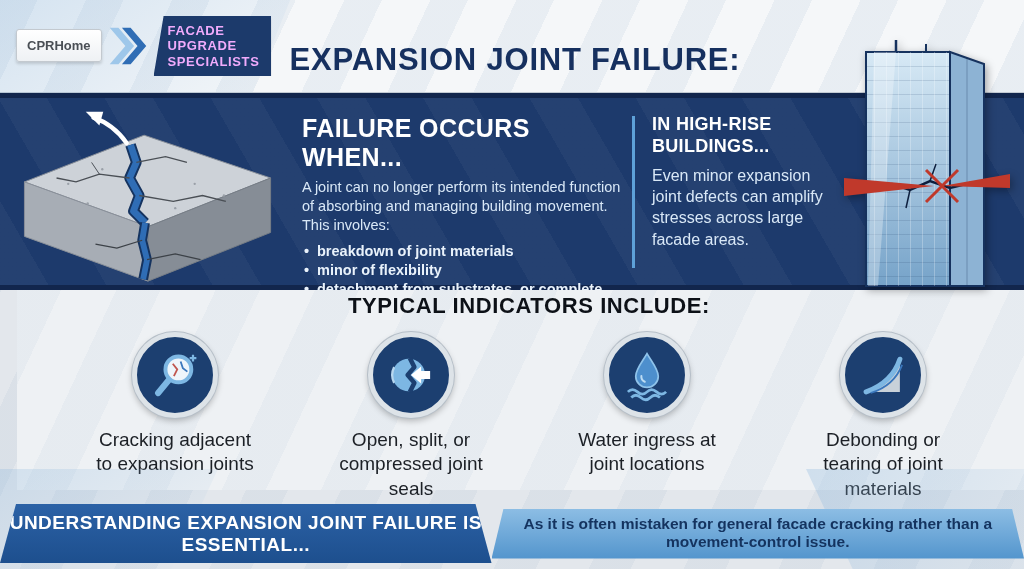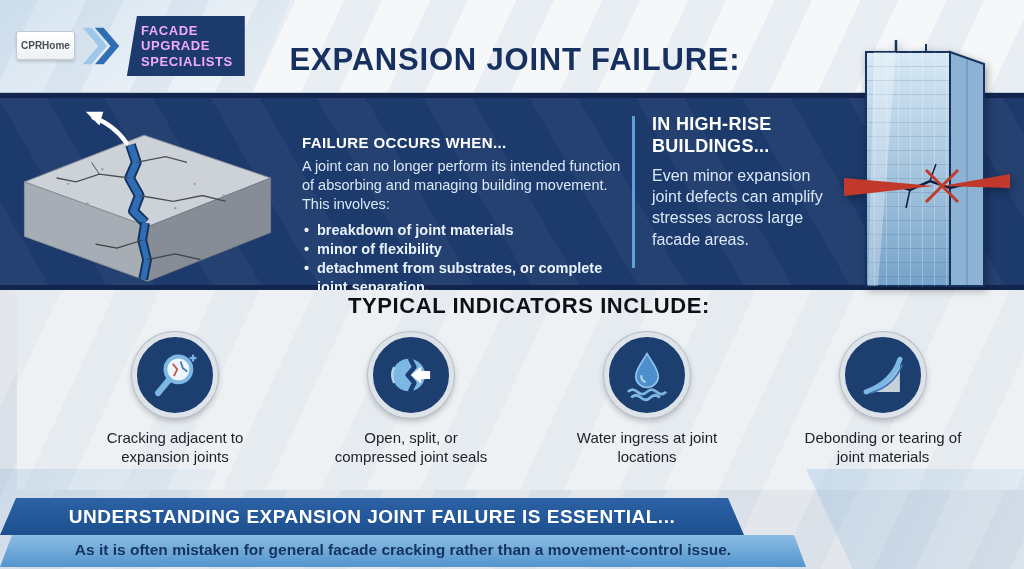--- a/index.html
+++ b/index.html
@@ -14,37 +14,37 @@
   
   .header{position:absolute;left:0;top:0;width:1024px;height:93px;
     background:#f5f7f9;
     background-image:repeating-linear-gradient(115deg,rgba(175,195,215,0.18) 0 34px,rgba(255,255,255,0) 34px 78px);
     border-bottom:1px solid #c2cad3;}
   .ribbon{position:absolute;left:-60px;top:-40px;width:330px;height:180px;
     background:linear-gradient(135deg,rgba(135,180,220,0.35),rgba(135,180,220,0));
     transform:skewX(-22deg);}
   .logo-group{position:absolute;left:16px;top:16px;display:flex;align-items:center;gap:6px;}
   .cprhome{background:linear-gradient(#ffffff,#eef1f4);border:1px solid #c3c9cf;border-radius:3px;
-    padding:8px 4px;font-size:10px;font-weight:bold;color:#4a4f55;box-shadow:0 2px 3px rgba(0,0,0,0.15);}
+    padding:8px 10px;font-size:13px;font-weight:bold;color:#4a4f55;box-shadow:0 2px 3px rgba(0,0,0,0.15);}
   .chevrons{width:40px;height:52px;}
   .badge{background:var(--navy);color:#f0abfc;padding:7px 12px 7px 14px;font-weight:800;font-size:13px;
     line-height:1.18;letter-spacing:0.6px;clip-path:polygon(10px 0,100% 0,100% 100%,0 100%);
     box-shadow:0 2px 4px rgba(0,0,0,0.25);}
   .badge span{display:block;}
   .title-block{position:absolute;left:235px;top:10px;width:560px;text-align:center;color:#16305f;}
   .title1{font-size:31px;font-weight:800;letter-spacing:0.8px;line-height:1.15;margin-top:32px;}
   .title2{font-size:24px;font-weight:800;letter-spacing:0.6px;line-height:1.2;}
   
   .band{position:absolute;left:0;top:93px;width:1024px;height:197px;
     background:#1d3a6c;
     background-image:repeating-linear-gradient(60deg,rgba(255,255,255,0.035) 0 42px,rgba(255,255,255,0) 42px 92px);
     border-top:5px solid var(--navy-dark);border-bottom:5px solid var(--navy-dark);}
   .slab{position:absolute;left:6px;top:8px;width:285px;height:180px;}
   .failure-text{position:absolute;left:302px;top:16px;width:322px;}
-  .failure-text h2{color:#ffffff;font-size:15px;font-weight:800;letter-spacing:0.4px;margin-bottom:6px;margin-top:20px;}
+  .failure-text h2{color:#ffffff;font-size:25px;font-weight:800;letter-spacing:0.4px;margin-bottom:6px;}
   .failure-text p{color:#d9e8f7;font-size:14.5px;line-height:1.3;}
   .failure-text ul{list-style:none;margin-top:7px;font-weight:bold;}
   .failure-text li{position:relative;color:#e9f2fb;font-size:14.5px;line-height:1.32;padding-left:15px;}
   .failure-text li::before{content:"\2022";position:absolute;left:2px;color:#e9f2fb;}
   .divider{position:absolute;left:632px;top:18px;width:3px;height:152px;background:#5ea1d8;}
   .highrise-text{position:absolute;left:652px;top:16px;width:188px;}
   .highrise-text h2{color:#ffffff;font-size:18px;font-weight:800;letter-spacing:0.3px;line-height:1.2;margin-bottom:8px;}
   .highrise-text p{color:#d9e8f7;font-size:16px;line-height:1.32;}
   .building{position:absolute;left:838px;top:38px;width:176px;height:252px;z-index:5;
     filter:drop-shadow(2px 3px 4px rgba(0,0,0,0.35));}
@@ -53,24 +53,24 @@
     background:#eef1f4;
     background-image:repeating-linear-gradient(115deg,rgba(175,195,215,0.12) 0 40px,rgba(255,255,255,0) 40px 90px);
     padding-top:3px;}
   .ind-title{text-align:center;color:#0d1117;font-size:22px;font-weight:800;letter-spacing:0.6px;}
   .ind-row{display:flex;justify-content:space-evenly;align-items:flex-start;margin-top:13px;padding:0 18px;}
   .indicator{width:192px;text-align:center;}
   .circle{width:86px;height:86px;margin:0 auto;border-radius:50%;background:#1c3f70;
     border:5px solid #dde3e8;box-shadow:0 0 0 1px #b6bfc8,0 3px 6px rgba(0,0,0,0.25);
     display:flex;align-items:center;justify-content:center;}
   .circle svg{width:54px;height:54px;}
-  .ind-label{margin:10px auto 0;max-width:172px;color:#1c2026;font-size:15px;font-weight:500;line-height:1.28;}
+  .ind-label{margin:10px auto 0;max-width:172px;color:#1c2026;font-size:19px;font-weight:500;line-height:1.28;}
   
   .footer{position:absolute;left:0;top:490px;width:1024px;height:79px;display:flex;
-    flex-direction:column;align-items:flex-start;padding-top:8px;z-index:4;}
+    flex-direction:row;align-items:center;padding-top:8px;z-index:4;}
   .bar-dark{width:744px;background:linear-gradient(#2c62a6,var(--banner-dark));
     clip-path:polygon(16px 0,calc(100% - 16px) 0,100% 100%,0 100%);
     text-align:center;padding:8px 0 7px;}
   .bar-dark span{color:#ffffff;font-size:19px;font-weight:800;letter-spacing:0.5px;}
   .bar-light{width:806px;background:linear-gradient(#8cbde4,#5395cd);
     clip-path:polygon(12px 0,calc(100% - 12px) 0,100% 100%,0 100%);
     text-align:center;padding:6px 0 8px;}
   .bar-light span{color:#14335f;font-size:15.5px;font-weight:700;}
   .corner-deco{position:absolute;width:260px;height:120px;bottom:-20px;
     background:linear-gradient(135deg,rgba(135,180,220,0.30),rgba(135,180,220,0));transform:skewX(-25deg);z-index:1;}

